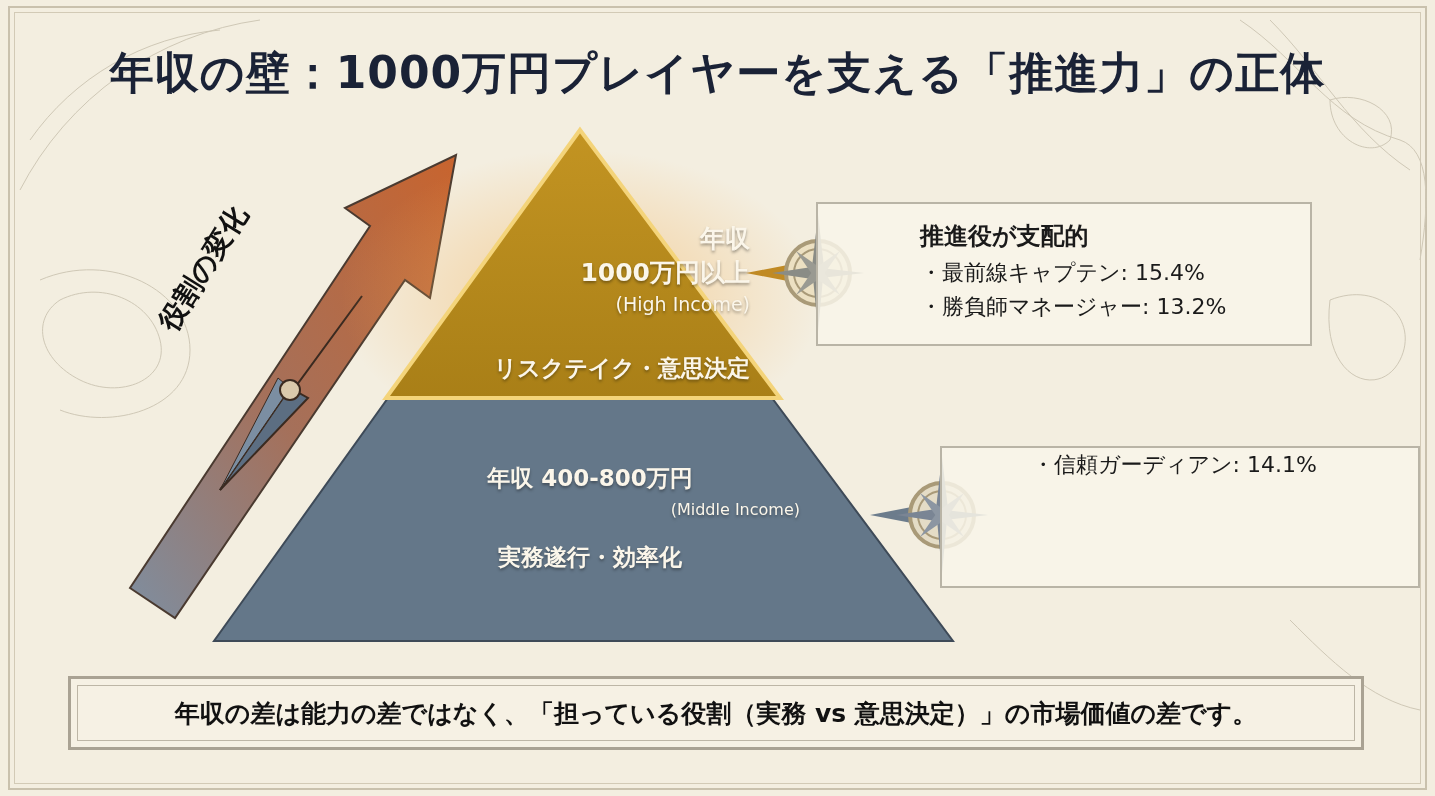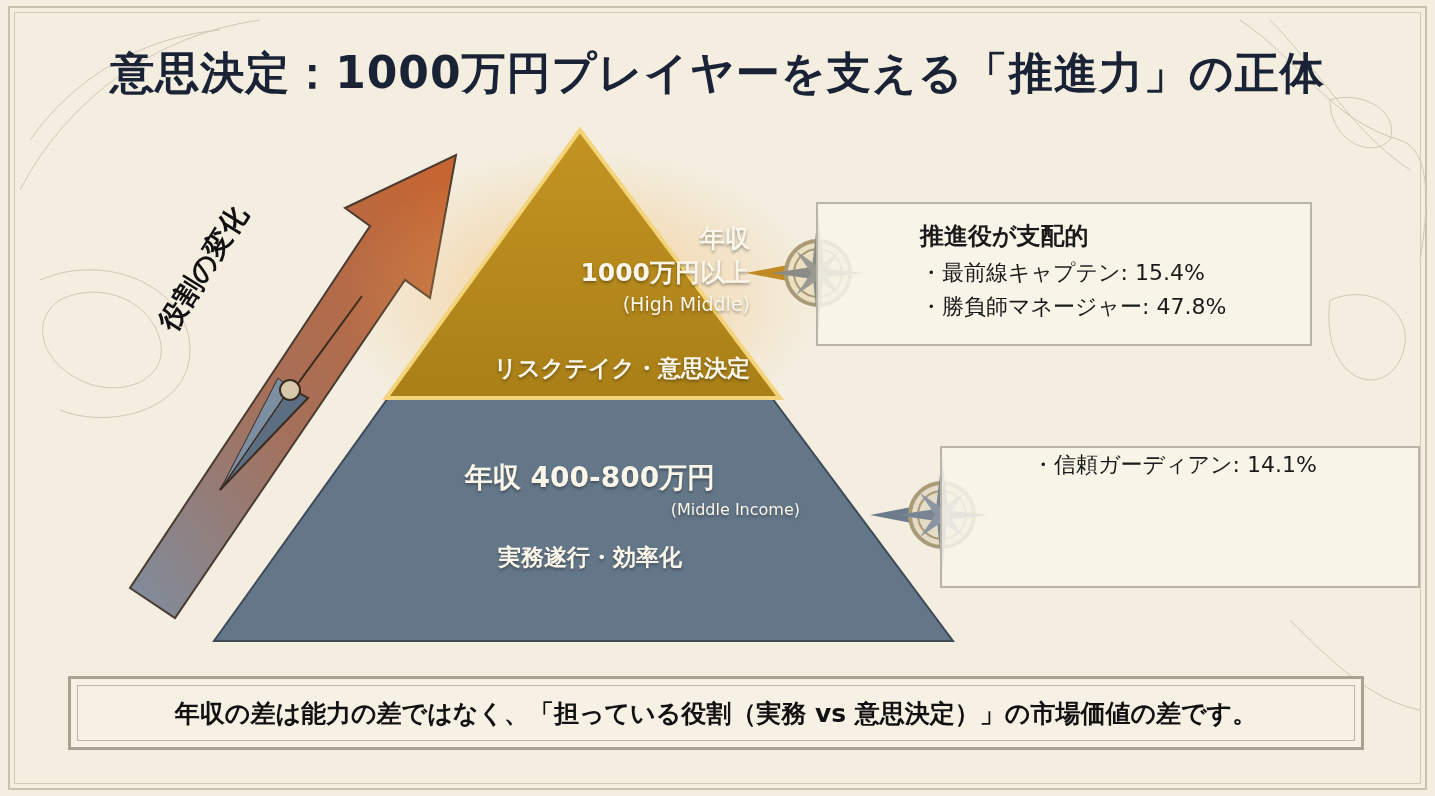--- a/index.html
+++ b/index.html
@@ -26,21 +26,21 @@
   .tier-text {
     position: absolute; color: #fbf6ea; text-align: center;
     font-weight: bold; text-shadow: 0 2px 3px rgba(0,0,0,0.35);
   }
   .top-tier { left: 410px; width: 340px; top: 222px; text-align: right; }
   .top-tier .l1 { font-size: 25px; line-height: 34px; }
   .top-tier .l2 { font-size: 25px; line-height: 34px; }
   .top-tier .l3 { font-size: 19px; line-height: 28px; font-weight: normal; }
   .top-tier .l4 { font-size: 23px; line-height: 34px; margin-top: 33px; }
   .mid-tier { left: 380px; width: 420px; top: 460px; }
-  .mid-tier .l1 { font-size: 28px; line-height: 36px; }
+  .mid-tier .l1 { font-size: 23px; line-height: 36px; }
   .mid-tier .l2 { font-size: 16px; line-height: 28px; font-weight: normal; text-align: right; }
   .mid-tier .l3 { font-size: 23px; line-height: 34px; margin-top: 16px; }
   .callout {
     position: absolute; border: 2px solid #b9b4a6;
     background: rgba(248,244,233,0.85); color: #1a1a1a; padding-left: 48px;
   }
   .callout-top { left: 816px; top: 202px; width: 444px; height: 140px; }
   .callout-bottom { left: 940px; top: 446px; width: 428px; height: 138px; }
   .callout .head { font-size: 24px; font-weight: bold; margin: 16px 0 4px 54px; }
   .callout-bottom .head { margin-left: 42px; }
@@ -130,41 +130,41 @@
       <polygon points="-72,0 -20,-10 -20,10" fill="#6c7c8c"></polygon>
       <circle r="32" fill="#e4dcc6" stroke="#a99a78" stroke-width="4"></circle>
       <circle r="24" fill="none" stroke="#a99a78" stroke-width="2"></circle>
       <polygon points="0,-58 6,-6 0,58 -6,-6" fill="#7a8594"></polygon>
       <polygon points="-46,0 -6,-6 46,0 -6,6" fill="#7a8594"></polygon>
       <polygon points="-22,-22 4,-4 22,22 -4,4" fill="#8c96a2"></polygon>
       <polygon points="22,-22 4,4 -22,22 -4,-4" fill="#8c96a2"></polygon>
     </g>
   </svg>
 
-  <div class="title">意思決定：1000万円プレイヤーを支える「推進力」の正体</div>
+  <div class="title">年収の壁：1000万円プレイヤーを支える「推進力」の正体</div>
 
   <div class="arrow-label">役割の変化</div>
 
   <div class="tier-text top-tier">
     <div class="l1">年収</div>
     <div class="l2">1000万円以上</div>
-    <div class="l3">(High Middle)</div>
+    <div class="l3">(High Income)</div>
     <div class="l4">リスクテイク・意思決定</div>
   </div>
 
   <div class="tier-text mid-tier">
     <div class="l1">年収 400-800万円</div>
     <div class="l2">(Middle Income)</div>
     <div class="l3">実務遂行・効率化</div>
   </div>
 
   <div class="callout callout-top">
     <div class="head">推進役が支配的</div>
     <div class="item">・最前線キャプテン: 15.4%</div>
-    <div class="item">・勝負師マネージャー: 47.8%</div>
+    <div class="item">・勝負師マネージャー: 13.2%</div>
   </div>
 
   <div class="callout callout-bottom">
     <div class="item">・信頼ガーディアン: 14.1%</div>
   </div>
 
   <div class="banner">
     <div class="banner-inner"></div>
     <div class="banner-text">年収の差は能力の差ではなく、「担っている役割（実務 vs 意思決定）」の市場価値の差です。</div>
   </div>

